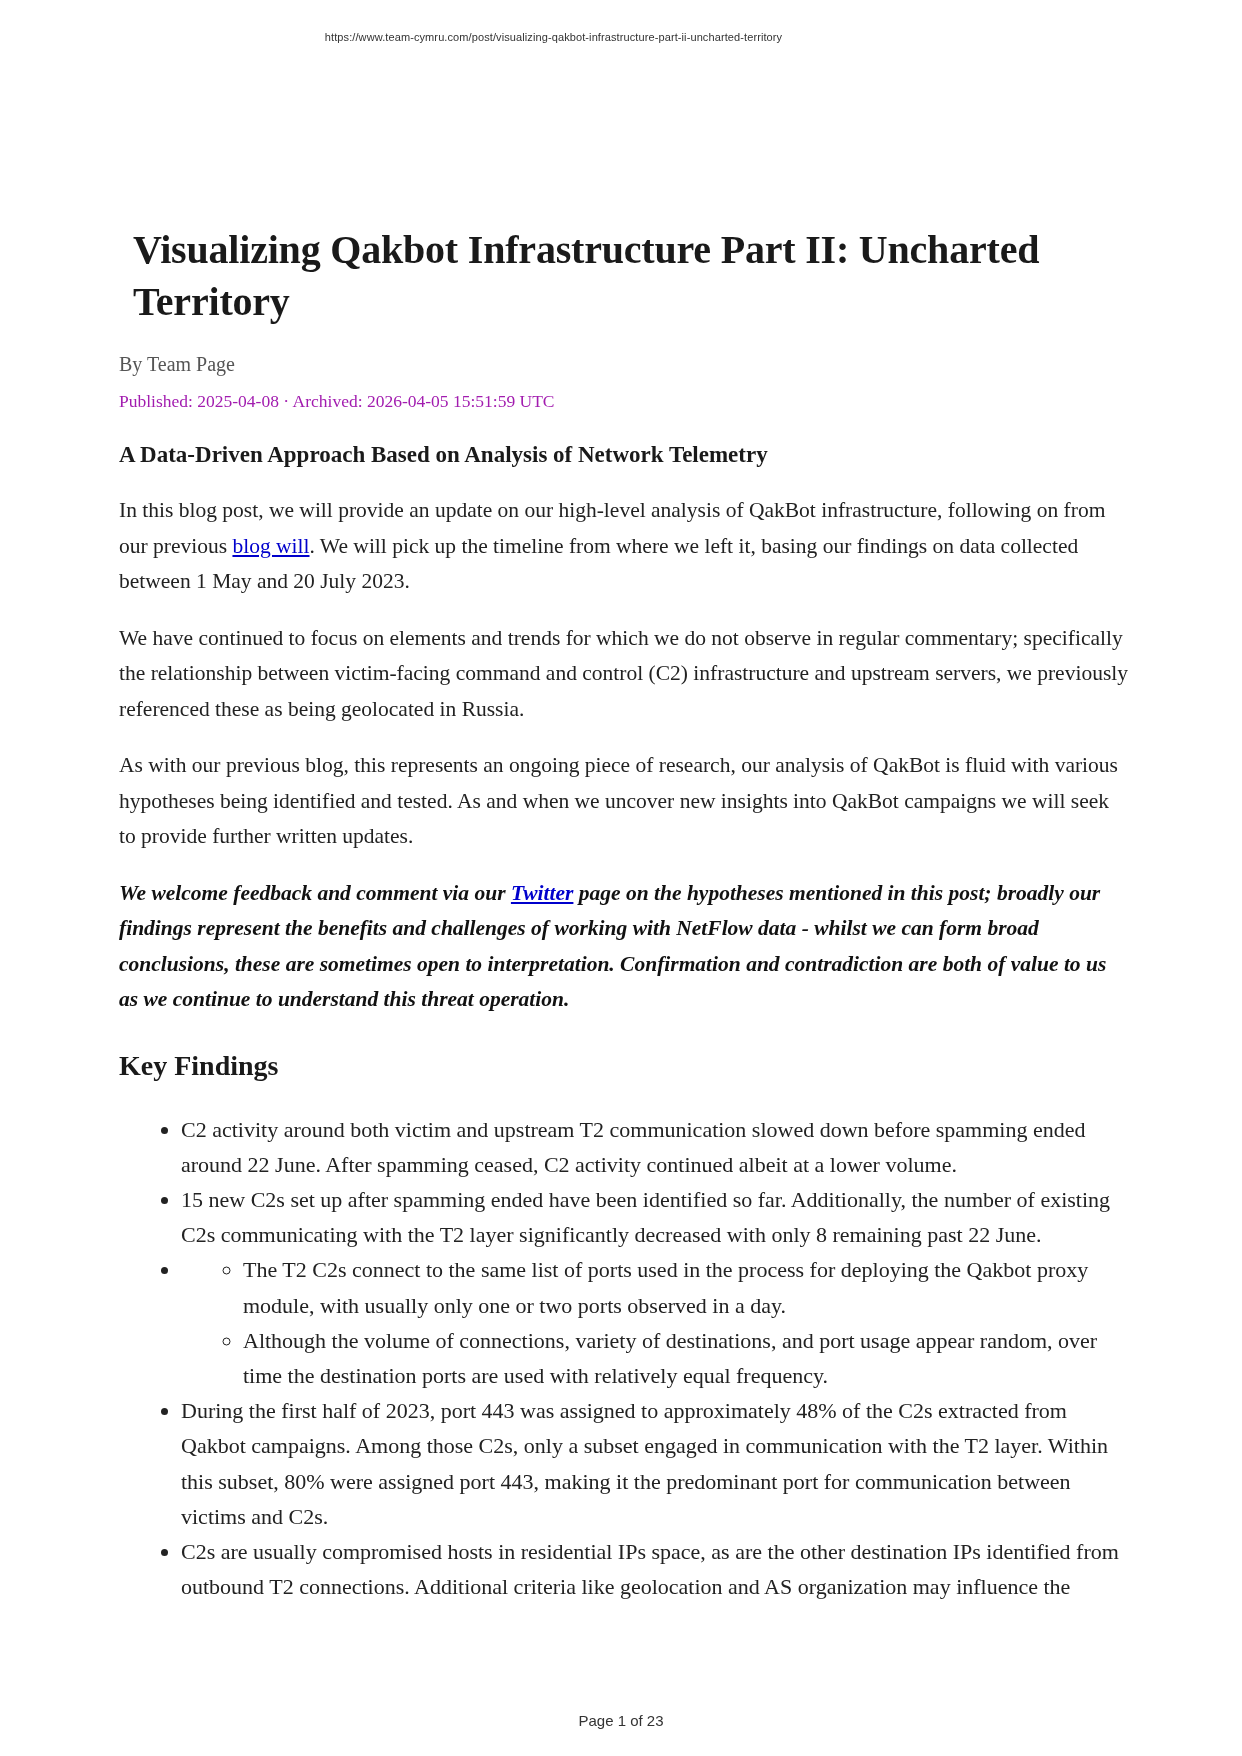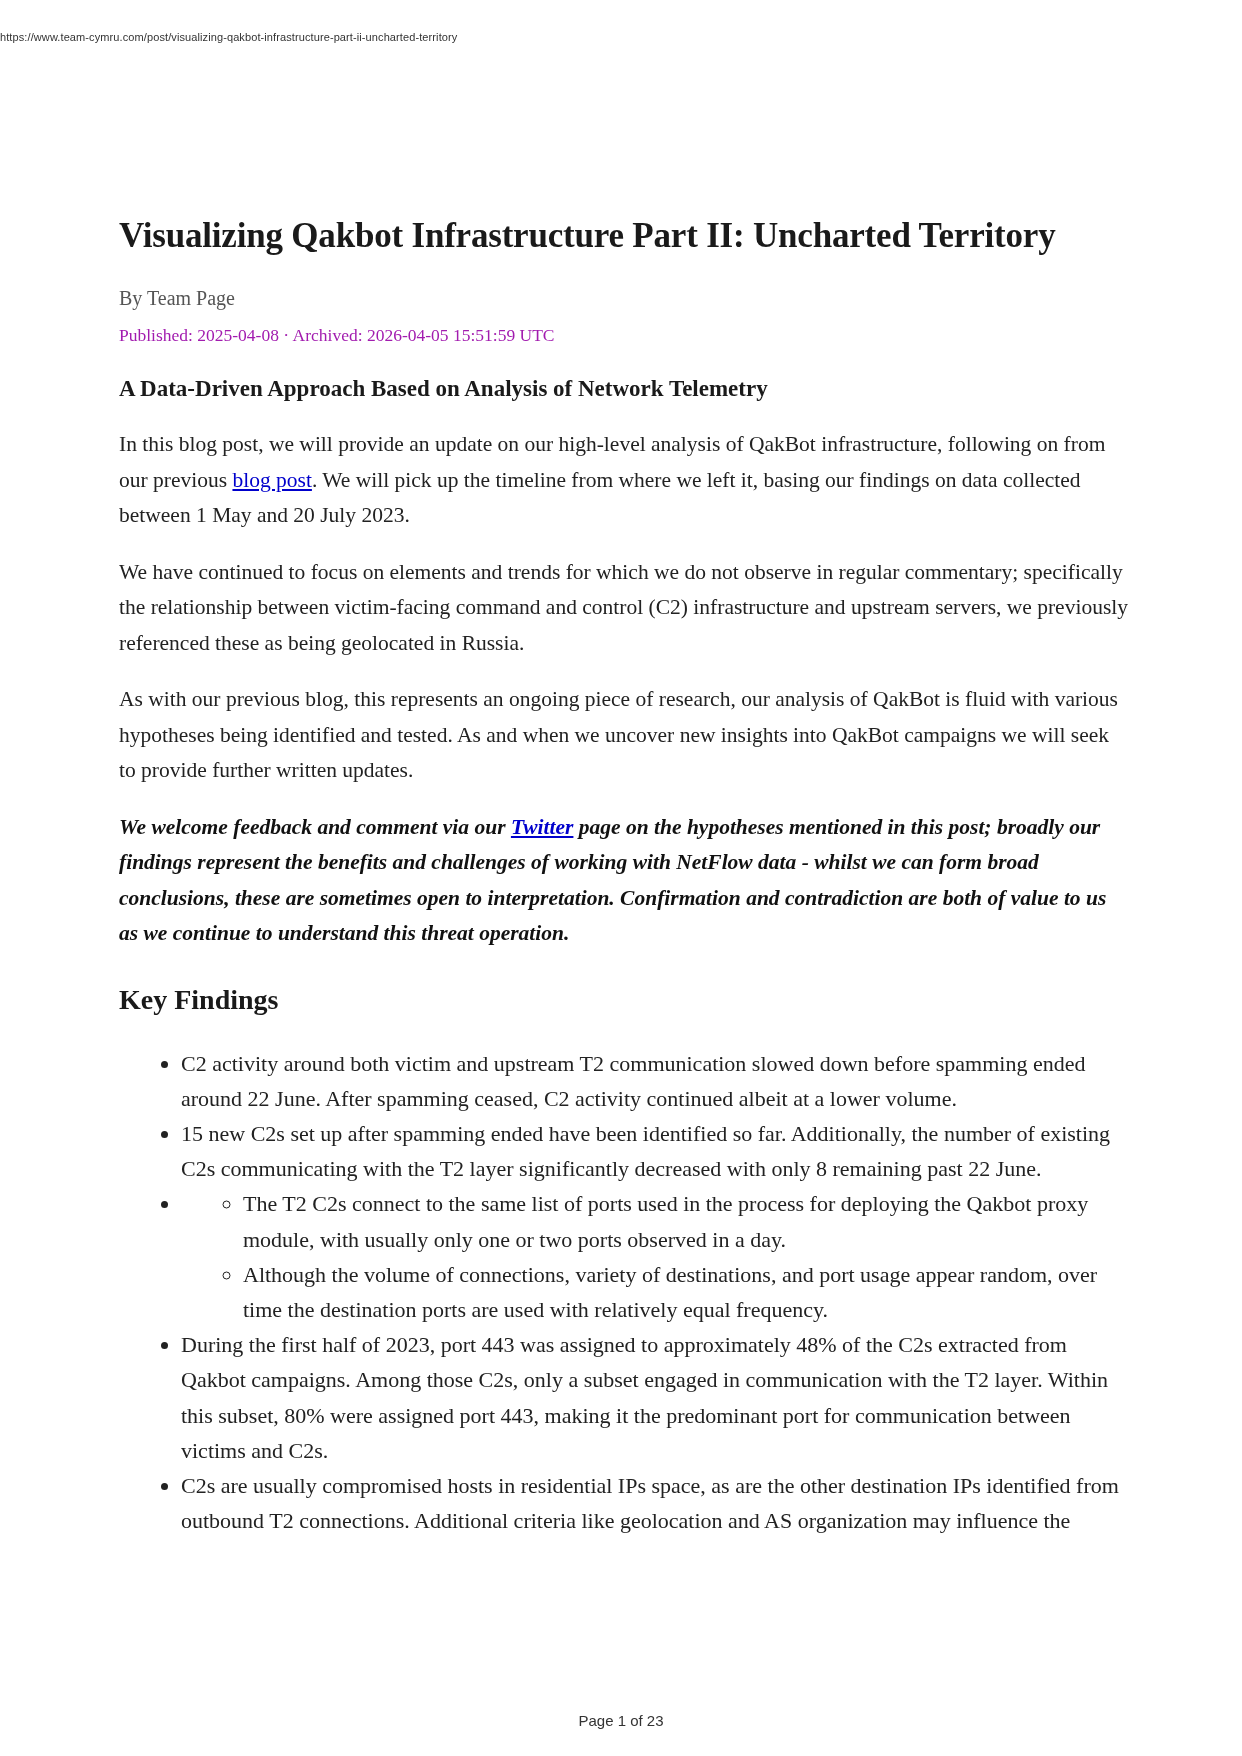--- a/index.html
+++ b/index.html
@@ -13,37 +13,38 @@
       position: relative;
       overflow: hidden;
       font-family: "Liberation Serif", serif;
       color: #222222;
     }
     .url-header {
       position: absolute;
       top: 31px;
       left: 0;
       width: 1107px;
+      text-align: center;
       font-family: "Liberation Sans", sans-serif;
       font-size: 11px;
       color: #333333;
       letter-spacing: 0.1px;
     }
     .content {
       position: absolute;
       left: 119px;
       top: 210px;
       width: 1010px;
     }
     h1.title {
       font-family: "Liberation Serif", serif;
-      font-size: 35px;
+      font-size: 40px;
       font-weight: bold;
       color: #1a1a1a;
-      margin: 0;
+      margin: 14px;
       line-height: 52px;
       letter-spacing: -0.2px;
     }
     .byline {
       margin-top: 22px;
       font-size: 20px;
       color: #555555;
       line-height: 28px;
     }
     .meta {
@@ -108,21 +109,21 @@
 
 <div class="url-header">https://www.team-cymru.com/post/visualizing-qakbot-infrastructure-part-ii-uncharted-territory</div>
 
 <main class="content">
   <h1 class="title">Visualizing Qakbot Infrastructure Part II: Uncharted Territory</h1>
   <div class="byline">By Team Page</div>
   <div class="meta">Published: 2025-04-08 · Archived: 2026-04-05 15:51:59 UTC</div>
 
   <h3 class="subtitle">A Data-Driven Approach Based on Analysis of Network Telemetry</h3>
 
-  <p class="body first"><span>In this blog post, we will provide an update on our high-level analysis of QakBot infrastructure, following on from our previous </span><a class="link" href="#">blog post</a><span>. We will pick up the timeline from where we left it, basing our findings on data collected between 1 May and 20 July 2023.</span></p>
+  <p class="body first"><span>In this blog post, we will provide an update on our high-level analysis of QakBot infrastructure, following on from our previous </span><a class="link" href="#">blog will</a><span>. We will pick up the timeline from where we left it, basing our findings on data collected between 1 May and 20 July 2023.</span></p>
 
   <p class="body">We have continued to focus on elements and trends for which we do not observe in regular commentary; specifically the relationship between victim-facing command and control (C2) infrastructure and upstream servers, we previously referenced these as being geolocated in Russia.</p>
 
   <p class="body">As with our previous blog, this represents an ongoing piece of research, our analysis of QakBot is fluid with various hypotheses being identified and tested. As and when we uncover new insights into QakBot campaigns we will seek to provide further written updates.</p>
 
   <p class="body bold"><span>We welcome feedback and comment via our </span><a class="link" href="#">Twitter</a><span> page on the hypotheses mentioned in this post; broadly our findings represent the benefits and challenges of working with NetFlow data - whilst we can form broad conclusions, these are sometimes open to interpretation. Confirmation and contradiction are both of value to us as we continue to understand this threat operation.</span></p>
 
   <h2 class="section">Key Findings</h2>
 
   <ul class="findings">

